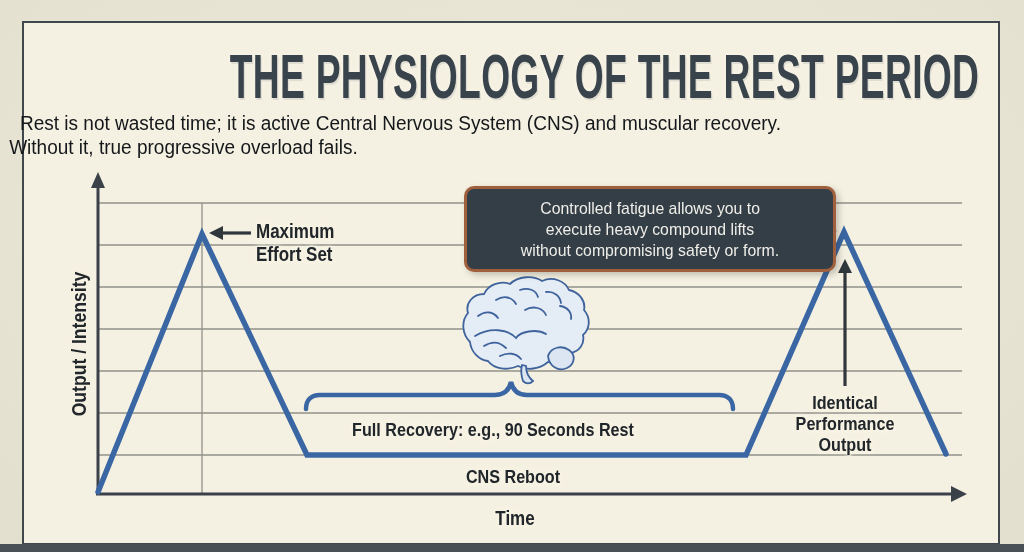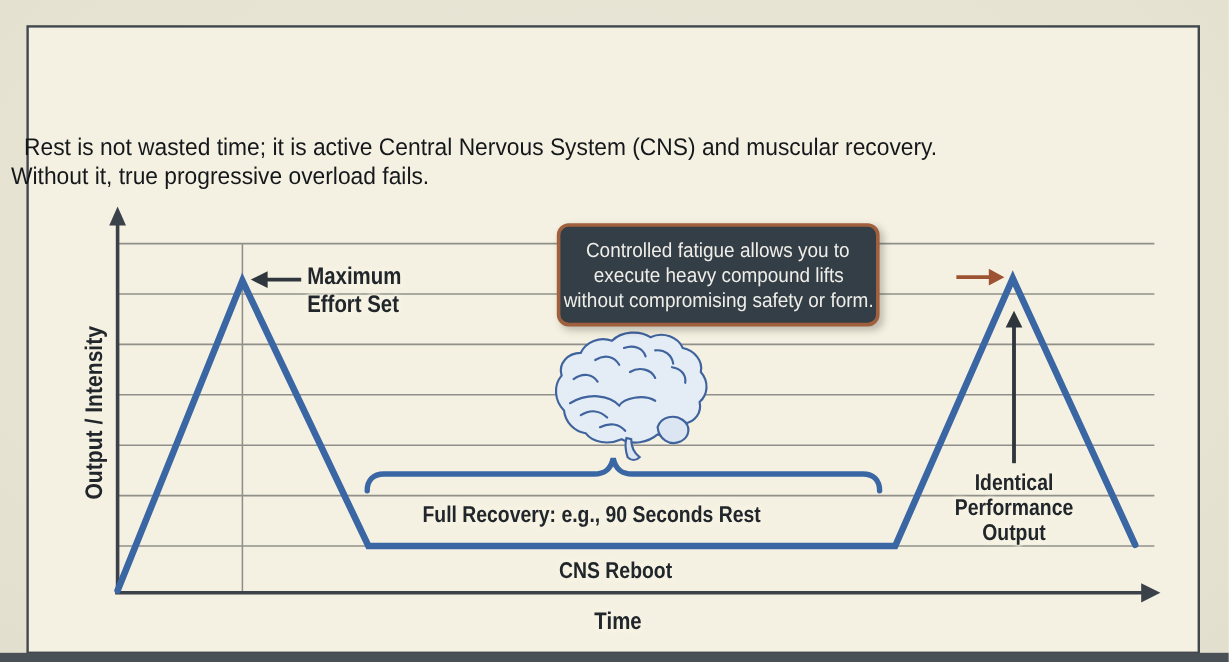--- a/index.html
+++ b/index.html
@@ -37,36 +37,39 @@
   #max-effort-label { left:256px; top:220px; font-size:20px; line-height:23px; text-align:left;
     transform:scaleX(0.85); transform-origin:0 50%; }
   #full-recovery-label { left:293px; top:420px; width:400px; text-align:center;
     font-size:19px; line-height:20px; white-space:nowrap; }
   #cns-reboot-label { left:413px; top:466px; width:200px; text-align:center; font-size:19px; }
   #time-label { left:440px; top:507px; width:150px; text-align:center; font-size:20px; }
   #identical-label { left:770px; top:392px; width:150px; text-align:center;
     font-size:19px; line-height:21px; }
 
   #callout {
-    position:absolute; left:464px; top:186px; width:269px; height:86px; box-sizing:border-box;
+    position:absolute; left:464px; top:186px; width:372px; height:86px; box-sizing:border-box;
     background:#343e47; border:3px solid #a0603e; border-radius:10px;
     display:flex; flex-direction:column; align-items:center; justify-content:center;
     box-shadow: 3px 3px 6px rgba(40,40,35,0.25);
   }
   .callout-line { color:#efeee8; font-size:17px; line-height:21px; white-space:nowrap;
     transform:scaleX(0.93); font-weight:400; }
 </style>
 </head>
 <body>
 
 <div id="stage">
 
   <div id="board"></div>
   <div id="bottom-band"></div>
 
+  <div id="title-wrap">
+    <span id="title-text">THE PHYSIOLOGY OF THE REST PERIOD</span>
+  </div>
 
   <div id="subtitle">
     <div><span class="sline">Rest is not wasted time; it is active Central Nervous System (CNS) and muscular recovery.</span></div>
     <div><span class="sline">Without it, true progressive overload fails.</span></div>
   </div>
 
   <svg id="chart-svg" viewBox="0 0 1024 552">
 
     <g stroke="#8f9089" stroke-width="1.3">
       <line x1="98" y1="203" x2="962" y2="203"></line>

